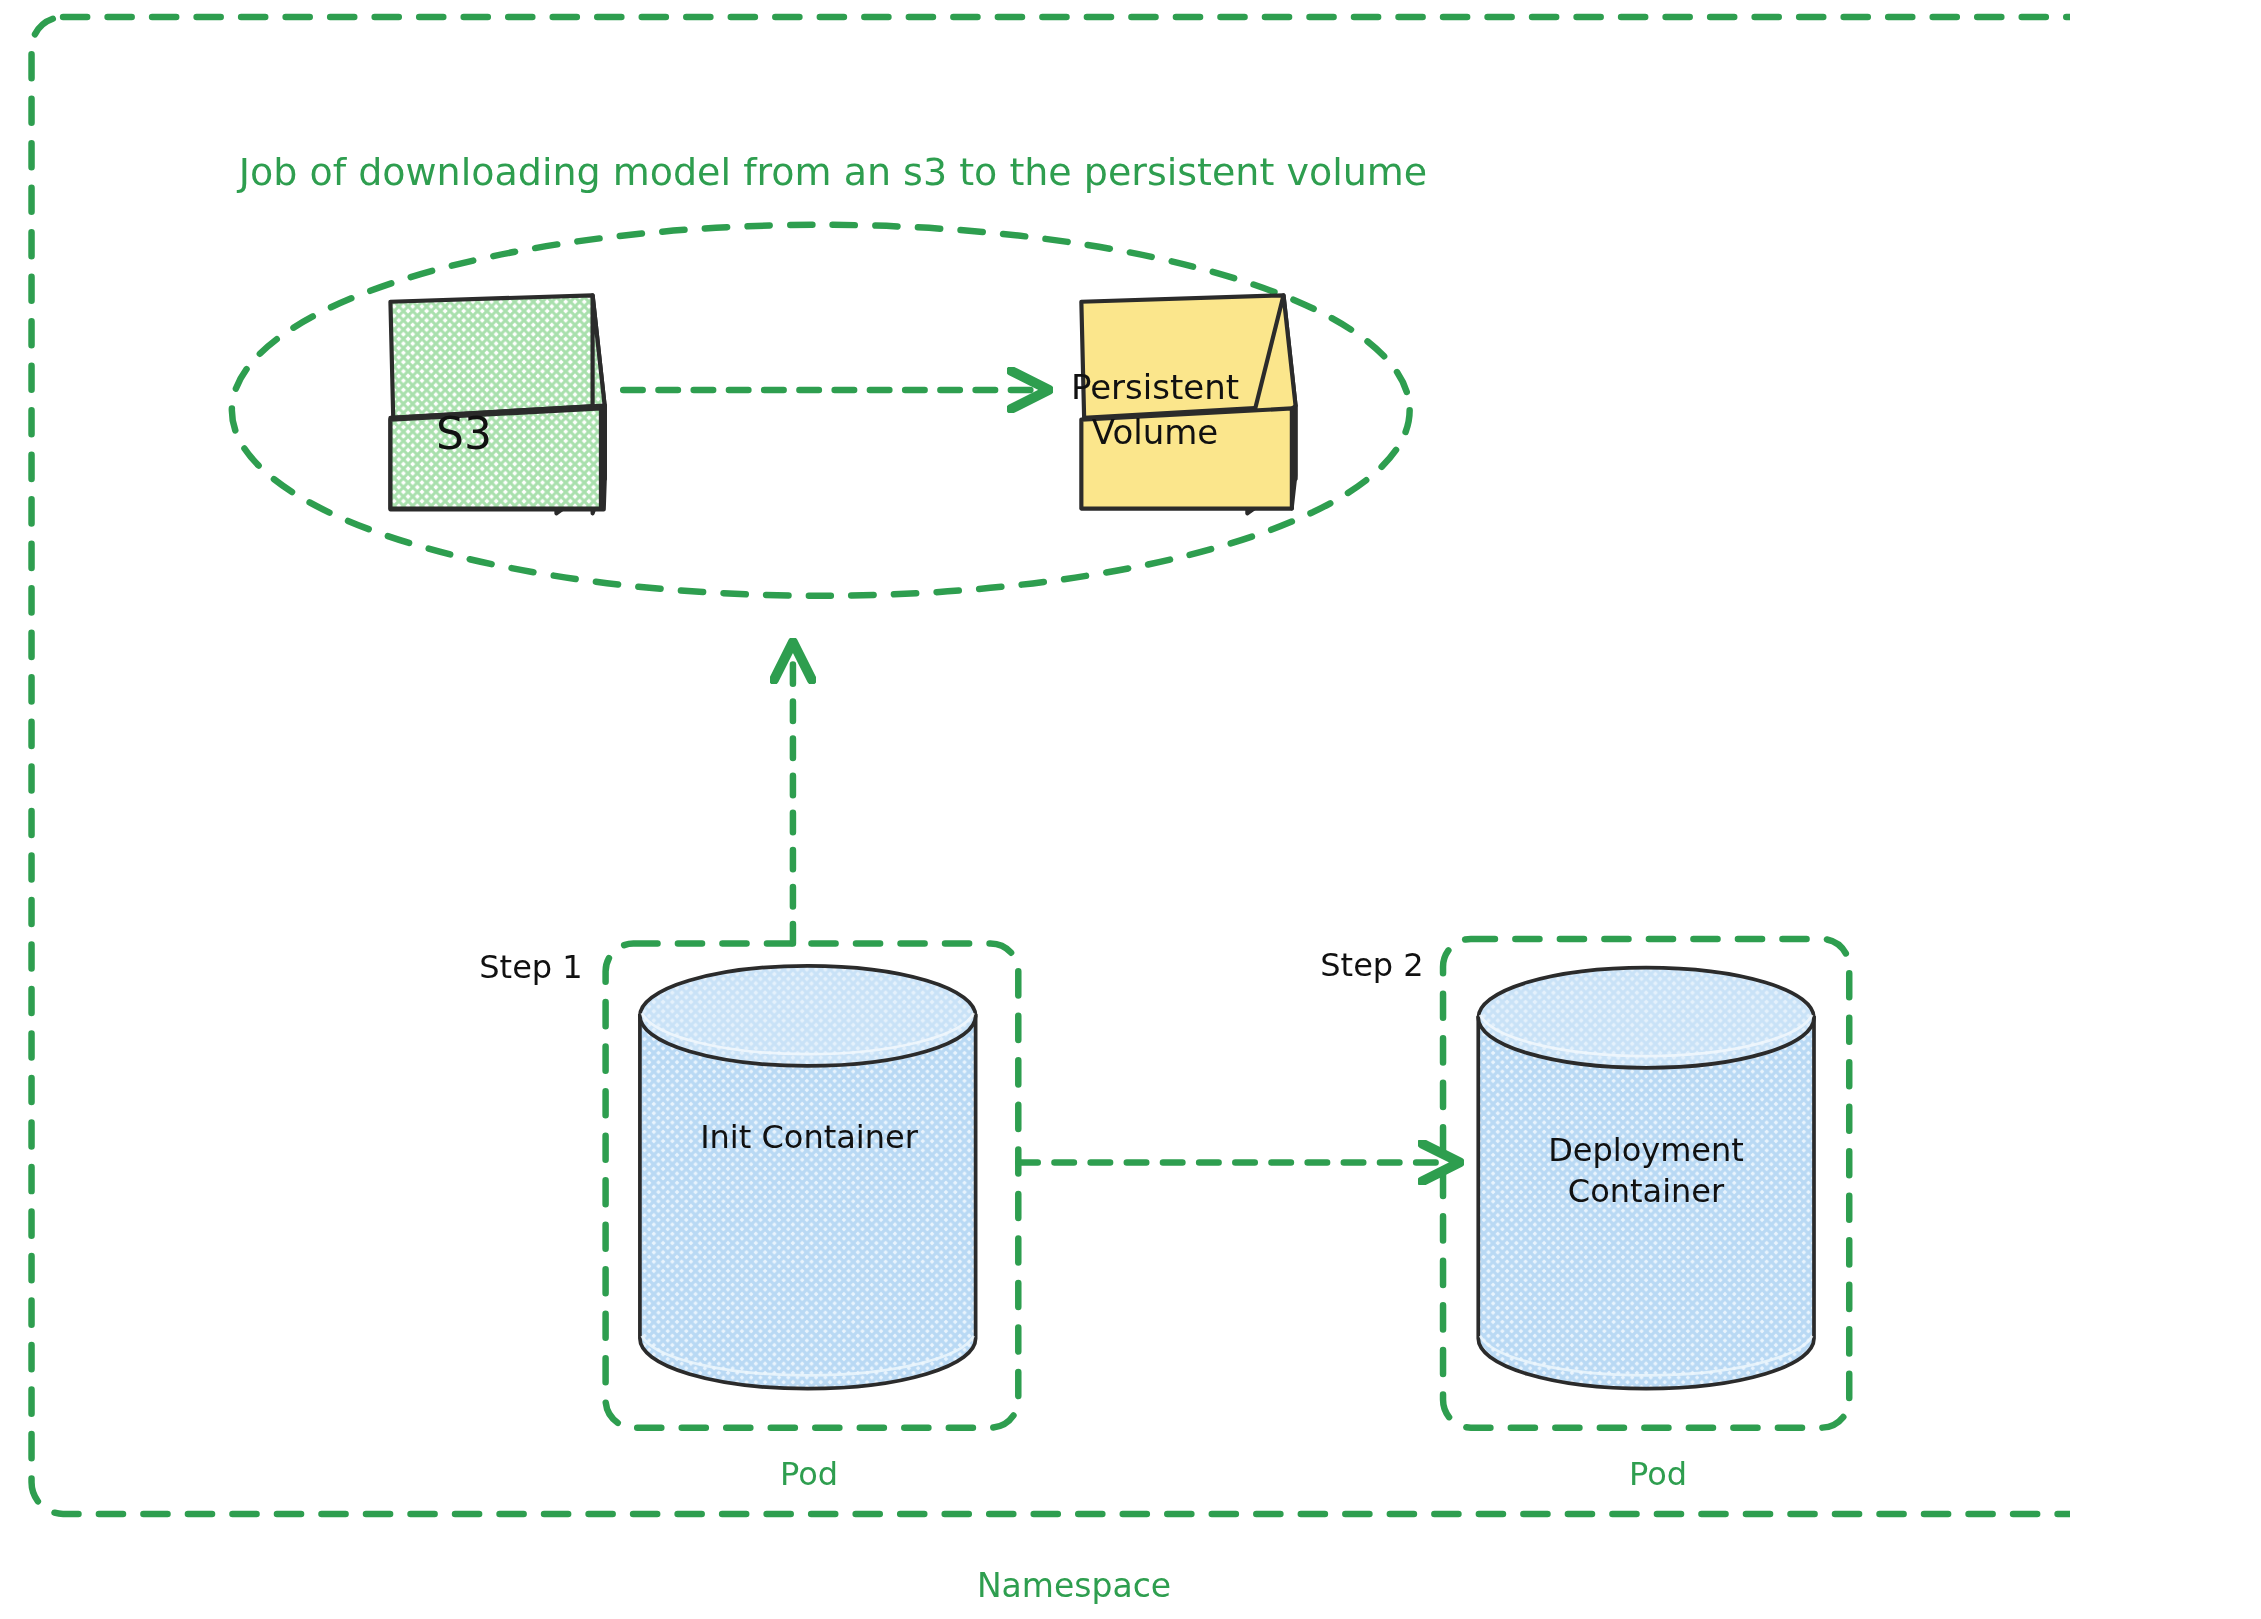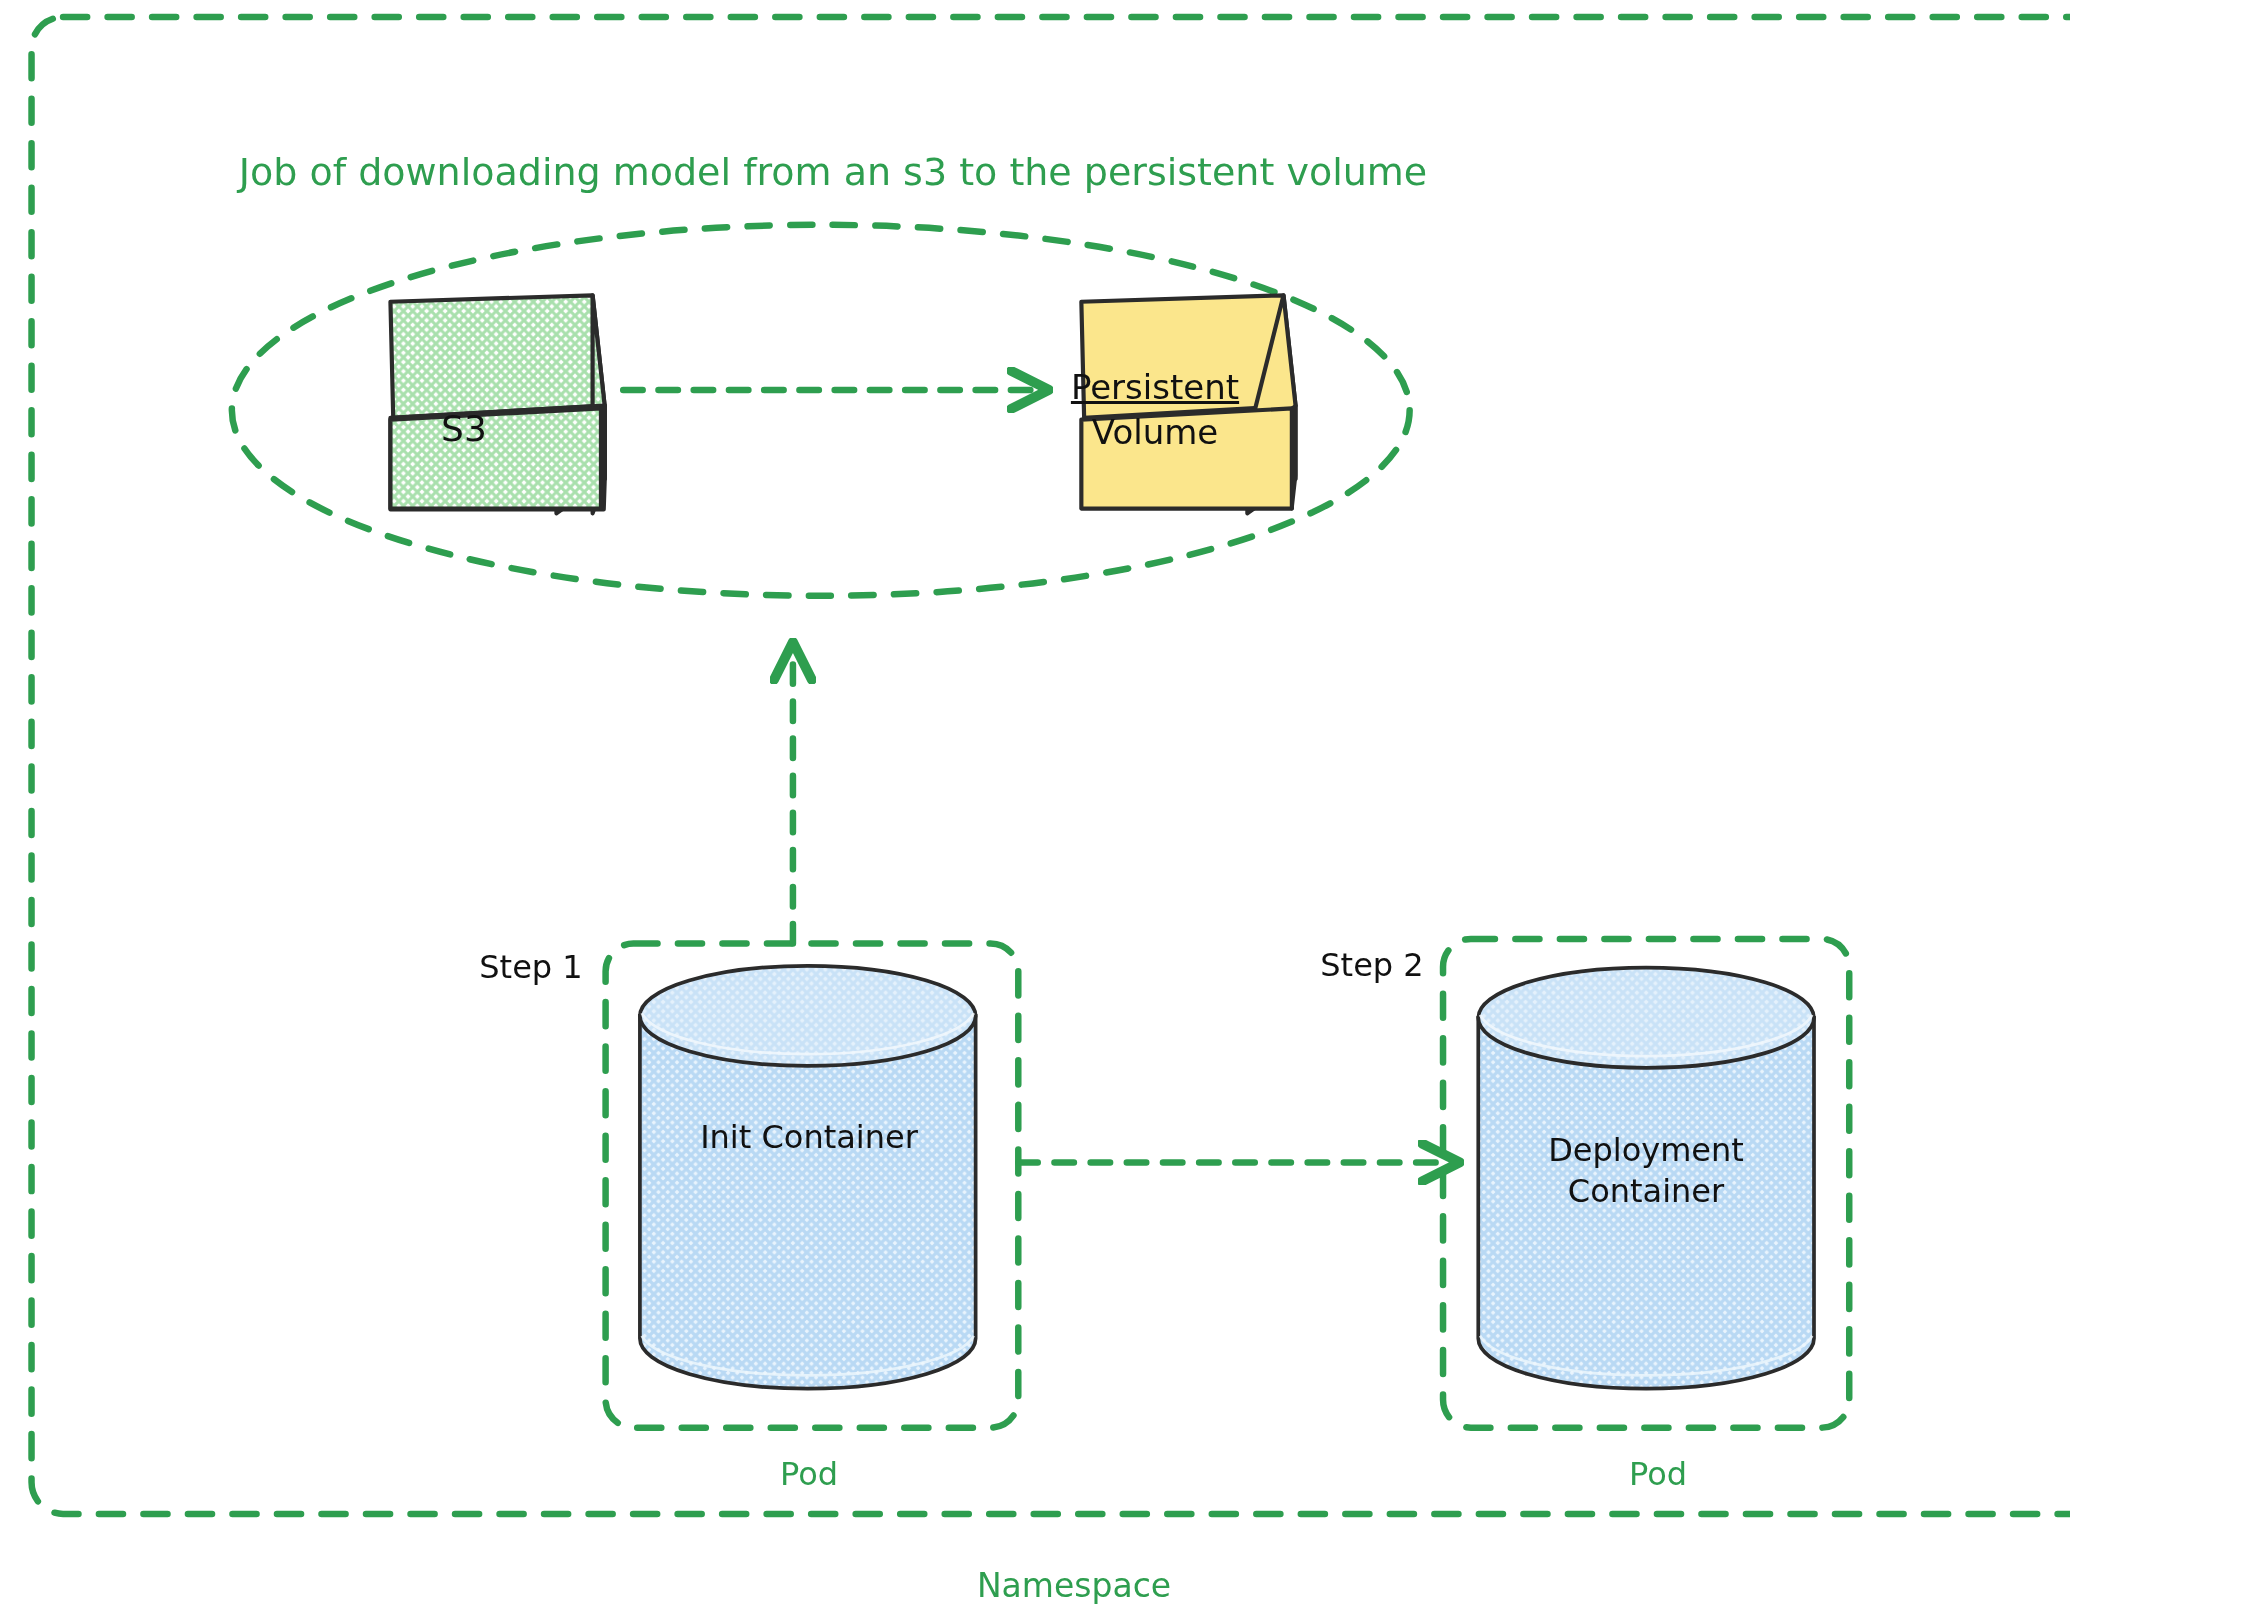--- a/index.html
+++ b/index.html
@@ -138,23 +138,23 @@
       <line x1="855" y1="1017" x2="855" y2="700" stroke="#2e9e4f" stroke-width="7" stroke-dasharray="21 19" stroke-linecap="round" marker-end="url(#arrowGreen)"></line>
     </g>
 
     <g>
       <line x1="1098" y1="1253" x2="1566" y2="1253" stroke="#2e9e4f" stroke-width="7" stroke-dasharray="21 18" stroke-linecap="round" marker-end="url(#arrowGreen)"></line>
     </g>
   </svg>
 
   <div class="lbl hand green ctr" style="left:833px; top:148px; font-size:38px;">Job of downloading model from an s3 to the persistent volume</div>
 
-  <div class="lbl hand black ctr" style="left:464px; top:406px; font-size:36px;">S3</div>
+  <div class="lbl hand black ctr" style="left:464px; top:406px; font-size:44px;">S3</div>
 
-  <div class="lbl hand black ctr" style="left:1155px; top:366px; font-size:34px;text-decoration:underline;">Persistent</div>
+  <div class="lbl hand black ctr" style="left:1155px; top:366px; font-size:34px;">Persistent</div>
 
   <div class="lbl hand black ctr" style="left:1155px; top:411px; font-size:34px;">Volume</div>
 
 
 
 
   <div class="lbl hand black ctr" style="left:531px; top:947px; font-size:32px;">Step 1</div>
 
   <div class="lbl hand black ctr" style="left:809px; top:1117px; font-size:32px;">Init Container</div>
 

